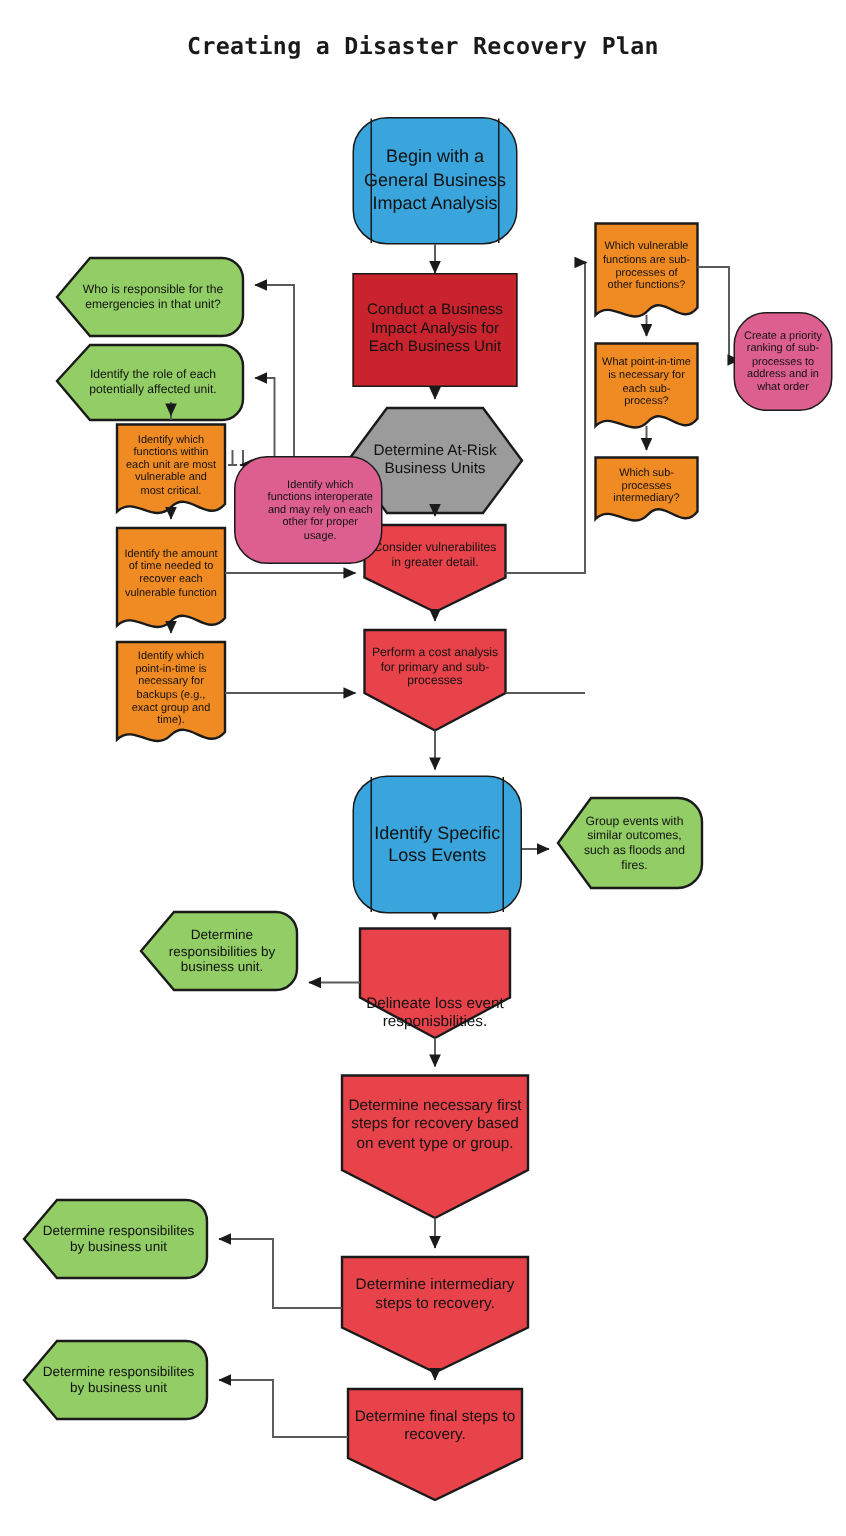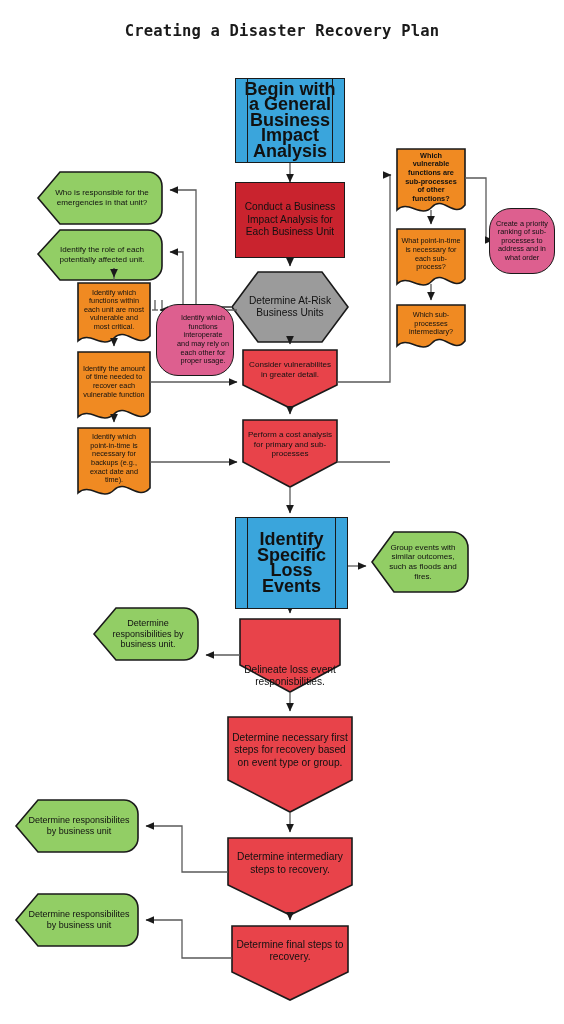--- a/index.html
+++ b/index.html
@@ -37,21 +37,21 @@
   .predef:before{left:11px;}
   .predef:after{right:11px;}
 
   
   .pink{background:#dd5f8f;border:1.6px solid #1a1a1a;border-radius:22px;justify-content:center;}
 
   .fs7{font-size:7.3px;line-height:8.6px;}
   .fs8{font-size:8.1px;line-height:9.6px;}
   .fs9{font-size:9px;line-height:10.6px;justify-content:center;}
   .fs10{font-size:10.2px;line-height:12.4px;}
-  .fs12{font-size:18px;line-height:15.5px;font-weight:bold;}
+  .fs12{font-size:12px;line-height:15.5px;font-weight:normal;border-radius:23px;}
 </style>
 </head>
 <body>
 
 <div id="canvas">
 
   <div class="title">Creating a Disaster Recovery Plan</div>
 
   <svg id="svglayer" viewBox="0 0 564 1024" xmlns="http://www.w3.org/2000/svg">
     <defs>
@@ -207,36 +207,36 @@
 
   <div class="node fs7" style="left:78px;top:283px;width:72px;height:54px;">
     <span class="tx">Identify which functions within each unit are most vulnerable and most critical.</span>
   </div>
 
   <div class="node fs7" style="left:78px;top:352px;width:72px;height:60px;">
     <span class="tx">Identify the amount of time needed to recover each vulnerable function</span>
   </div>
 
   <div class="node fs7" style="left:78px;top:428px;width:72px;height:62px;">
-    <span class="tx">Identify which point-in-time is necessary for backups (e.g., exact date and time).</span>
-  </div>
-
-  <div class="node fs7" style="left:397px;top:149px;width:68px;height:57px;font-weight:bold;">
+    <span class="tx">Identify which point-in-time is necessary for backups (e.g., exact group and time).</span>
+  </div>
+
+  <div class="node fs7" style="left:397px;top:149px;width:68px;height:57px;">
     <span class="tx">Which vulnerable functions are sub-processes of other functions?</span>
   </div>
 
   <div class="node fs7" style="left:397px;top:229px;width:68px;height:51px;">
     <span class="tx">What point-in-time is necessary for each sub-process?</span>
   </div>
 
   <div class="node fs7" style="left:397px;top:305px;width:68px;height:38px;">
     <span class="tx">Which sub-processes intermediary?</span>
   </div>
 
-  <div class="node pink fs7" style="left:156px;top:304px;width:78px;height:72px;padding-left:16px;">
+  <div class="node pink fs7" style="left:156px;top:304px;width:99px;height:72px;padding-left:16px;">
     <span class="tx">Identify which functions interoperate and may rely on each other for proper usage.</span>
   </div>
 
   <div class="node pink fs7" style="left:489px;top:208px;width:66px;height:66px;">
     <span class="tx">Create a priority ranking of sub-processes to address and in what order</span>
   </div>
 
 </div>
 
 </body></html>

